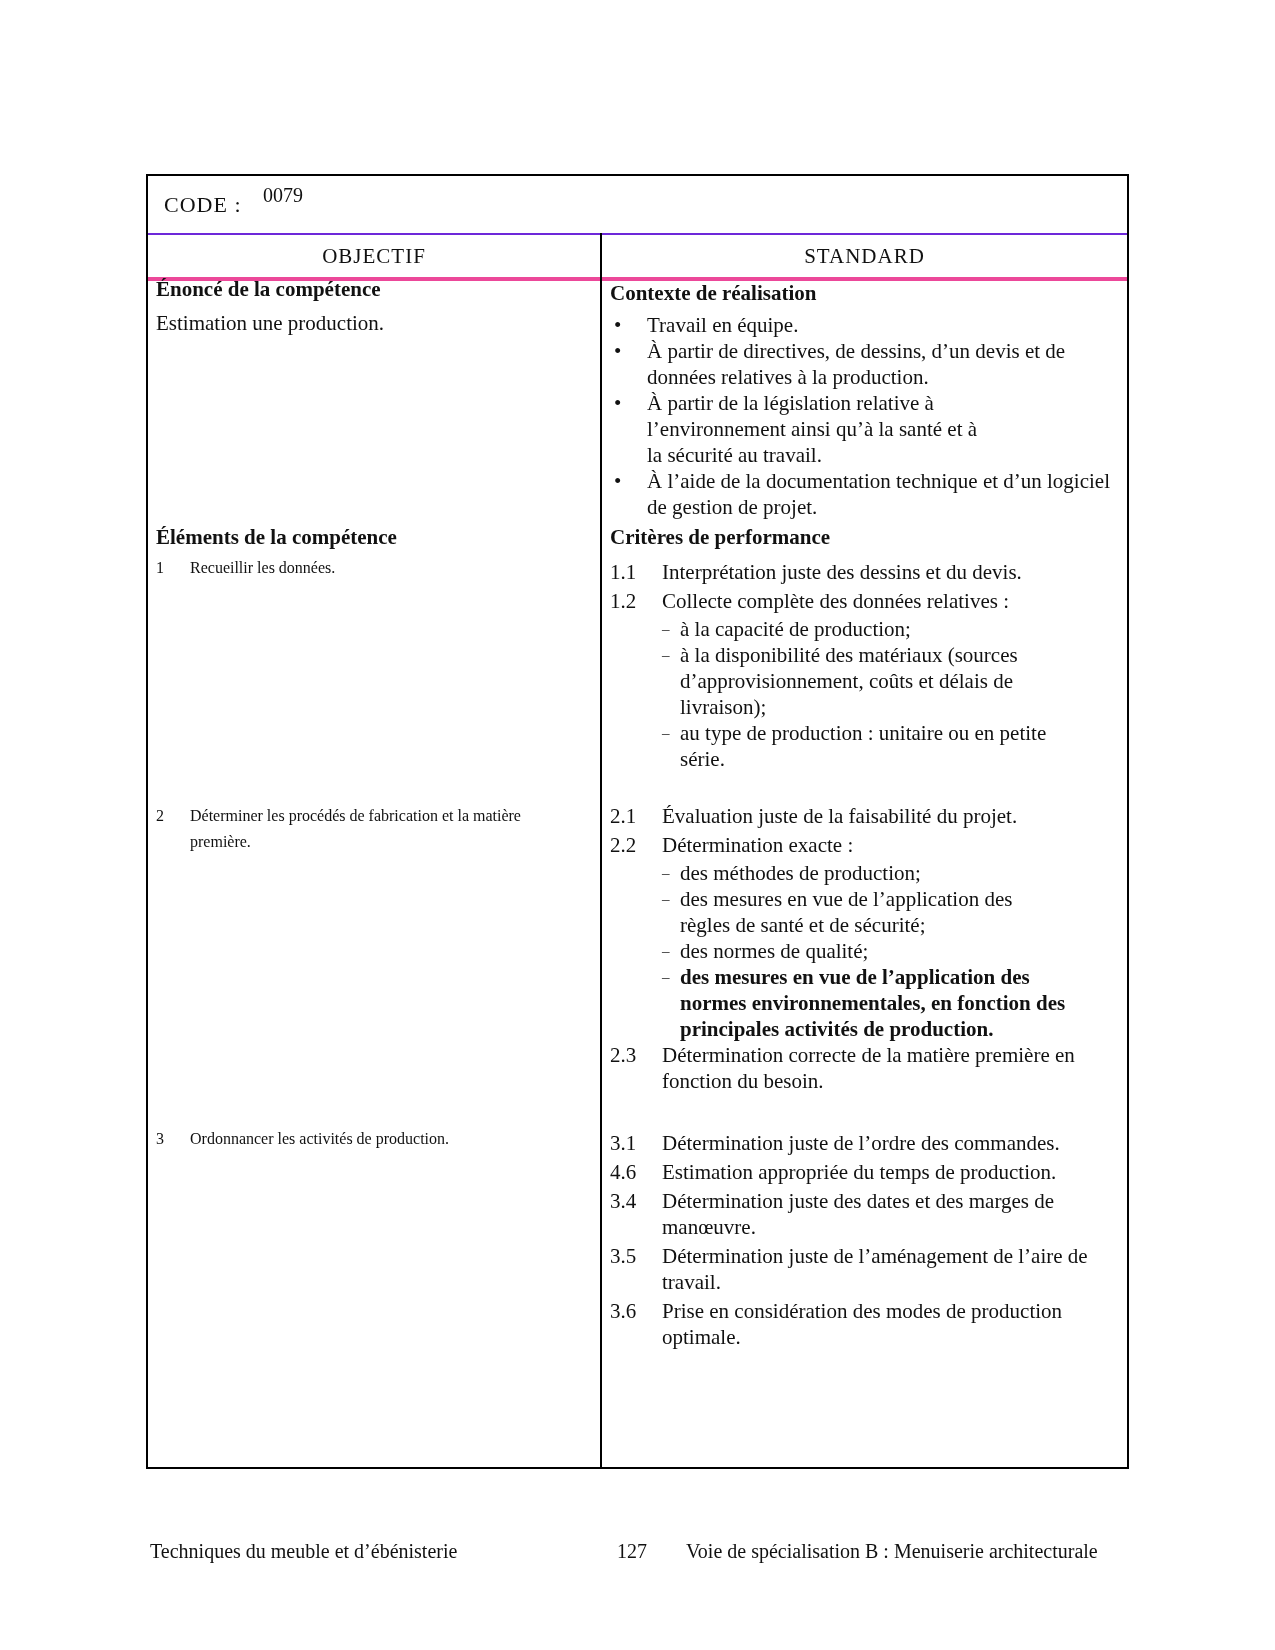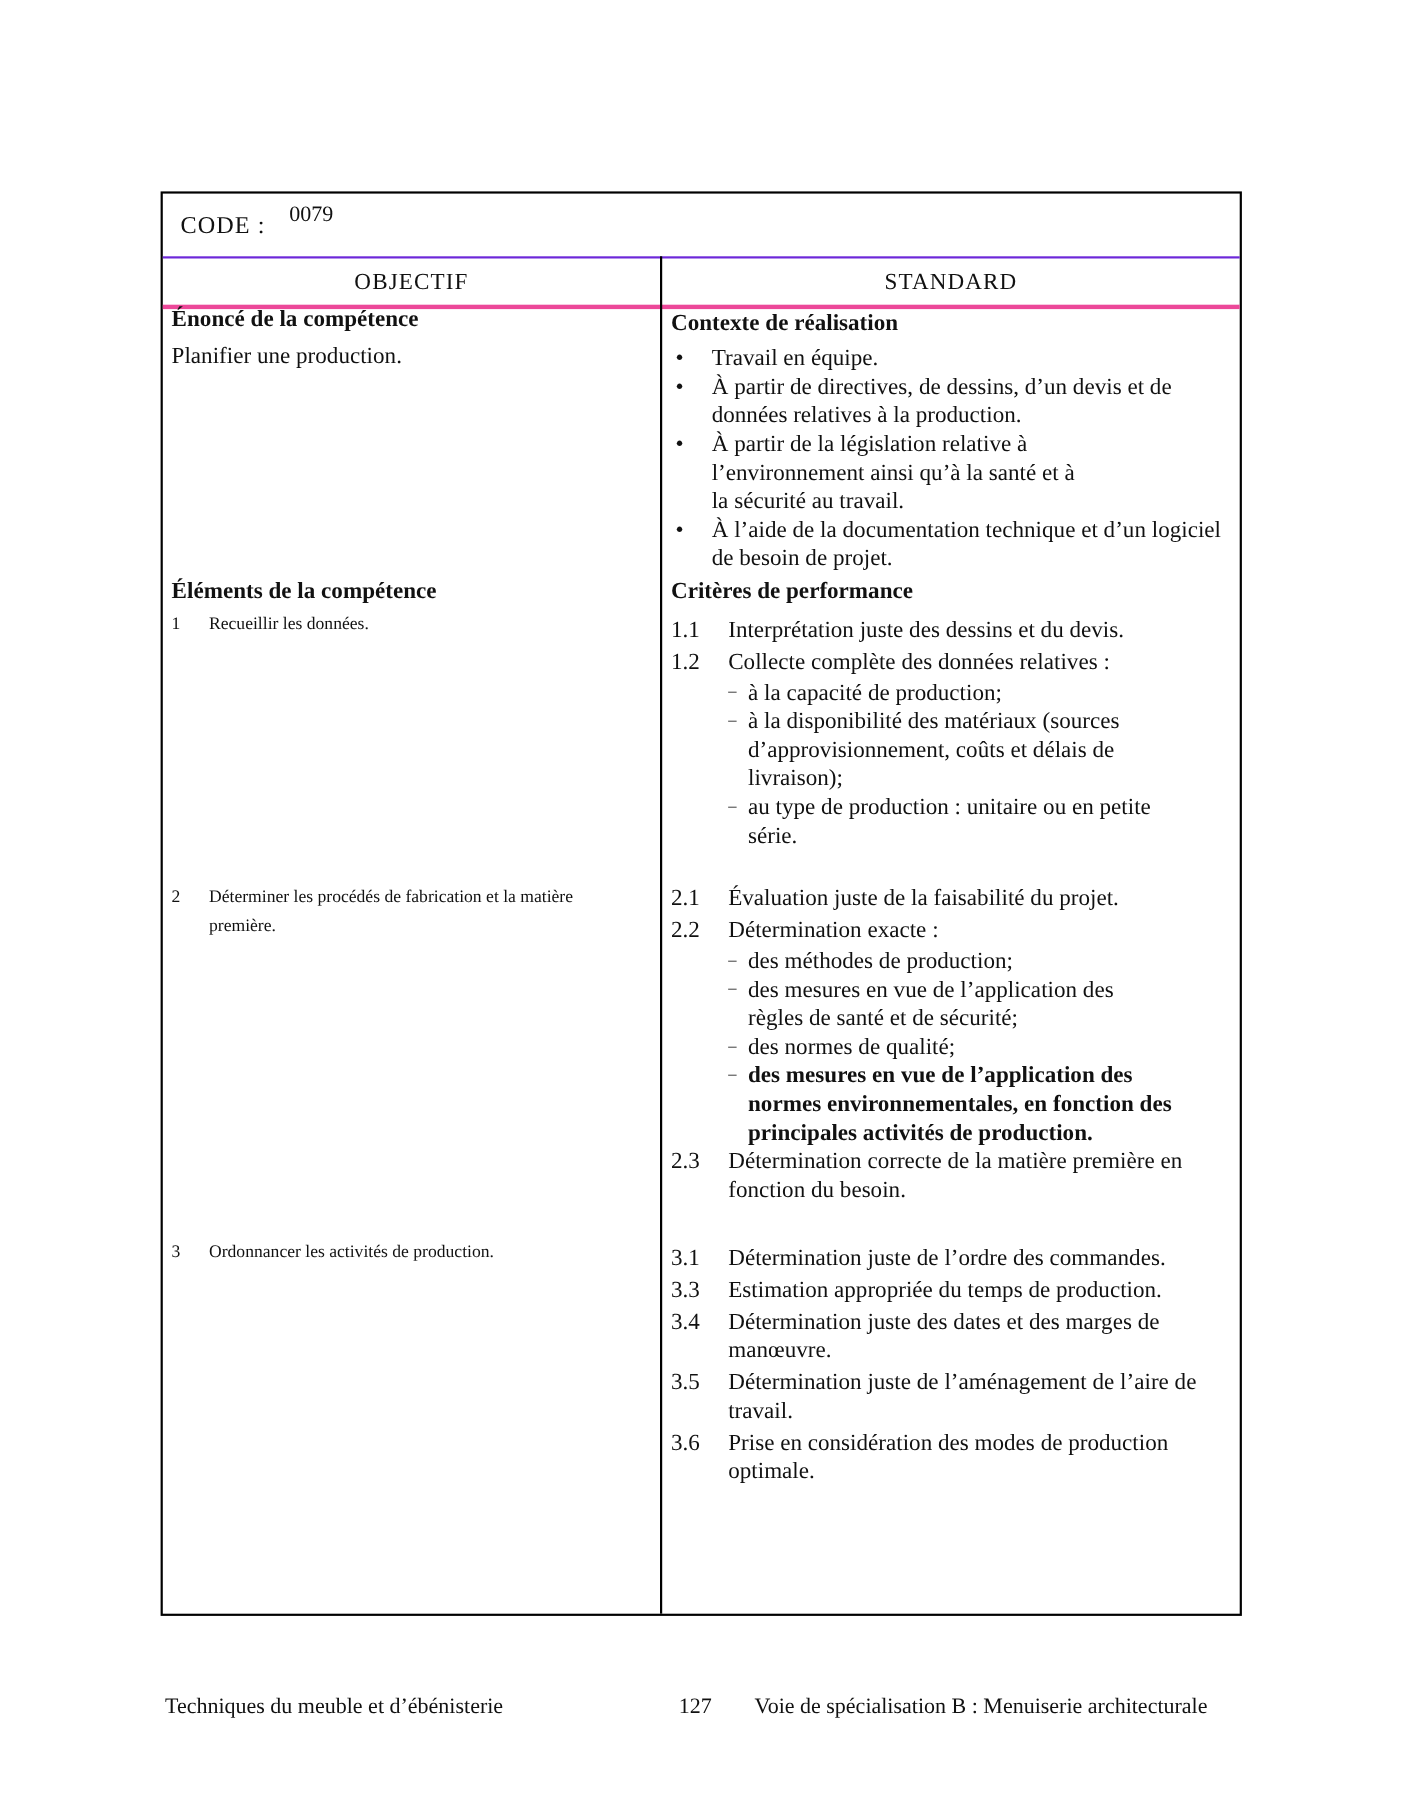--- a/index.html
+++ b/index.html
@@ -45,21 +45,21 @@
       <span class="code-value">0079</span>
     </div>
     <div class="hdr-row">
       <div class="hdr left">OBJECTIF</div>
       <div class="hdr right">STANDARD</div>
     </div>
     <div class="col-divider"></div>
 
     <div class="col left" style="top:100px;">
       <p class="section-title">Énoncé de la compétence</p>
-      <p class="para" style="margin-top:8px;">Planifier une production.</p>
+      <p class="para" style="margin-top:8px;">Estimation une production.</p>
     </div>
     <p class="section-title" style="position:absolute;left:8px;top:349px;margin:0;">Éléments de la compétence</p>
 
     <div class="elem" style="top:383px;">
       <span class="num">1</span>
       <span class="txt">Recueillir les données.</span>
     </div>
     <div class="elem" style="top:627px;line-height:26px;">
       <span class="num">2</span>
       <span class="txt" style="width:380px;">Déterminer les procédés de fabrication et la matière première.</span>
@@ -68,21 +68,21 @@
       <span class="num">3</span>
       <span class="txt">Ordonnancer les activités de production.</span>
     </div>
 
     <div class="col right" style="top:104px;">
       <p class="section-title">Contexte de réalisation</p>
       <ul class="bullets">
         <li><span class="dot">•</span><span>Travail en équipe.</span></li>
         <li><span class="dot">•</span><span>À partir de directives, de dessins, d’un devis et de données relatives à la production.</span></li>
         <li><span class="dot">•</span><span style="display:inline-block;width:340px;">À partir de la législation relative à l’environnement ainsi qu’à la santé et à la sécurité au travail.</span></li>
-        <li><span class="dot">•</span><span>À l’aide de la documentation technique et d’un logiciel de besoin de projet.</span></li>
+        <li><span class="dot">•</span><span>À l’aide de la documentation technique et d’un logiciel de gestion de projet.</span></li>
       </ul>
     </div>
 
     <p class="section-title" style="position:absolute;left:462px;top:349px;margin:0;">Critères de performance</p>
 
     <div style="position:absolute;left:462px;top:383px;width:510px;font-size:21px;">
       <div class="crit"><span class="num">1.1</span><span>Interprétation juste des dessins et du devis.</span></div>
       <div class="crit" style="margin-top:3px;"><span class="num">1.2</span><span>Collecte complète des données relatives :</span></div>
       <ul class="sub">
         <li><span class="dash">–</span><span>à la capacité de production;</span></li>
@@ -98,21 +98,21 @@
         <li><span class="dash">–</span><span>des méthodes de production;</span></li>
         <li><span class="dash">–</span><span style="display:inline-block;width:380px;">des mesures en vue de l’application des règles de santé et de sécurité;</span></li>
         <li><span class="dash">–</span><span>des normes de qualité;</span></li>
         <li><span class="dash">–</span><span style="display:inline-block;width:410px;font-weight:bold;">des mesures en vue de l’application des normes environnementales, en fonction des principales activités de production.</span></li>
       </ul>
       <div class="crit"><span class="num">2.3</span><span style="display:inline-block;width:450px;">Détermination correcte de la matière première en fonction du besoin.</span></div>
     </div>
 
     <div style="position:absolute;left:462px;top:954px;width:510px;font-size:21px;">
       <div class="crit"><span class="num">3.1</span><span>Détermination juste de l’ordre des commandes.</span></div>
-      <div class="crit" style="margin-top:3px;"><span class="num">3.3</span><span>Estimation appropriée du temps de production.</span></div>
+      <div class="crit" style="margin-top:3px;"><span class="num">4.6</span><span>Estimation appropriée du temps de production.</span></div>
       <div class="crit" style="margin-top:3px;"><span class="num">3.4</span><span style="display:inline-block;width:440px;">Détermination juste des dates et des marges de manœuvre.</span></div>
       <div class="crit" style="margin-top:3px;"><span class="num">3.5</span><span style="display:inline-block;width:440px;">Détermination juste de l’aménagement de l’aire de travail.</span></div>
       <div class="crit" style="margin-top:3px;"><span class="num">3.6</span><span style="display:inline-block;width:440px;">Prise en considération des modes de production optimale.</span></div>
     </div>
   </div>
 
   <div class="footer left">Techniques du meuble et d’ébénisterie</div>
   <div class="footer center">127</div>
   <div class="footer right">Voie de spécialisation B : Menuiserie architecturale</div>
 </div>

